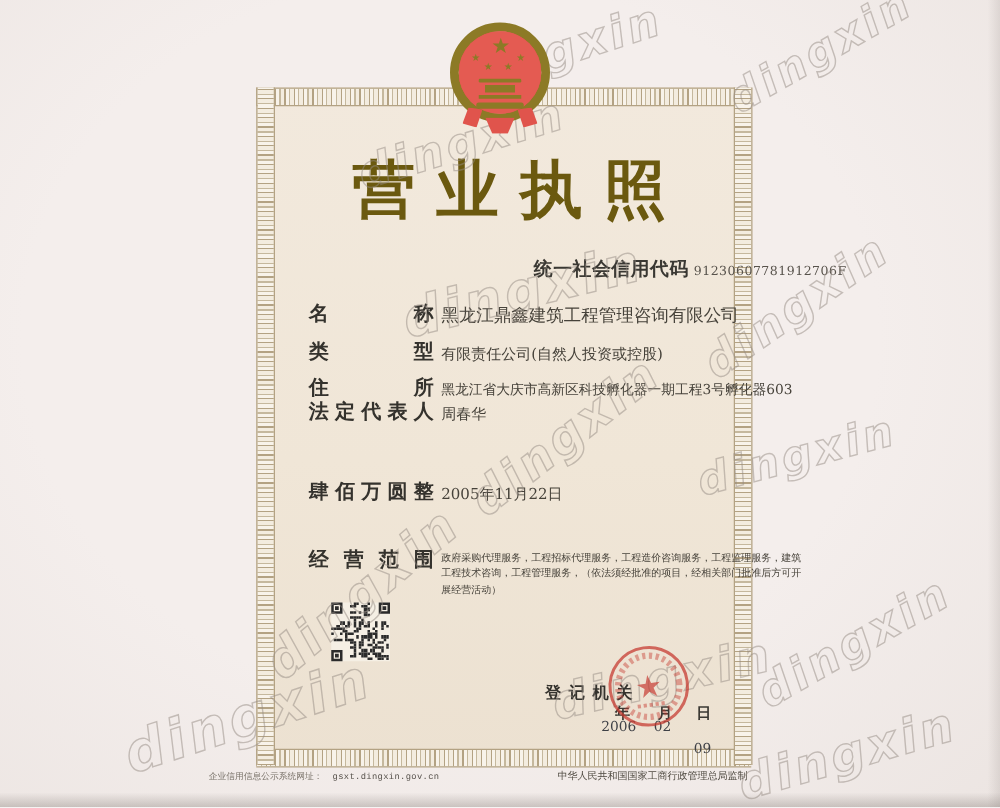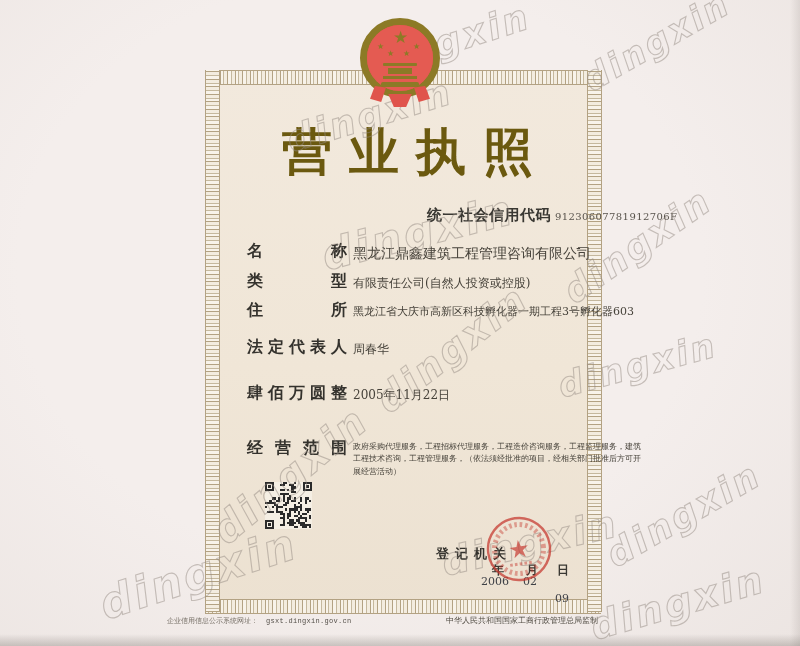--- a/index.html
+++ b/index.html
@@ -143,21 +143,21 @@
   <div class="row" style="top:272px">
     <span class="flabel">类型</span>
     <span class="fvalue">有限责任公司(自然人投资或控股)</span>
   </div>
 
   <div class="row r-addr" style="top:301px">
     <span class="flabel">住所</span>
     <span class="fvalue">黑龙江省大庆市高新区科技孵化器一期工程3号孵化器603</span>
   </div>
 
-  <div class="row" style="top:338px">
+  <div class="row" style="top:320px">
     <span class="flabel">法定代表人</span>
     <span class="fvalue">周春华</span>
   </div>
 
 
   <div class="row" style="top:384px">
     <span class="flabel">肆佰万圆整</span>
     <span class="fvalue">2005年11月22日</span>
   </div>
 

